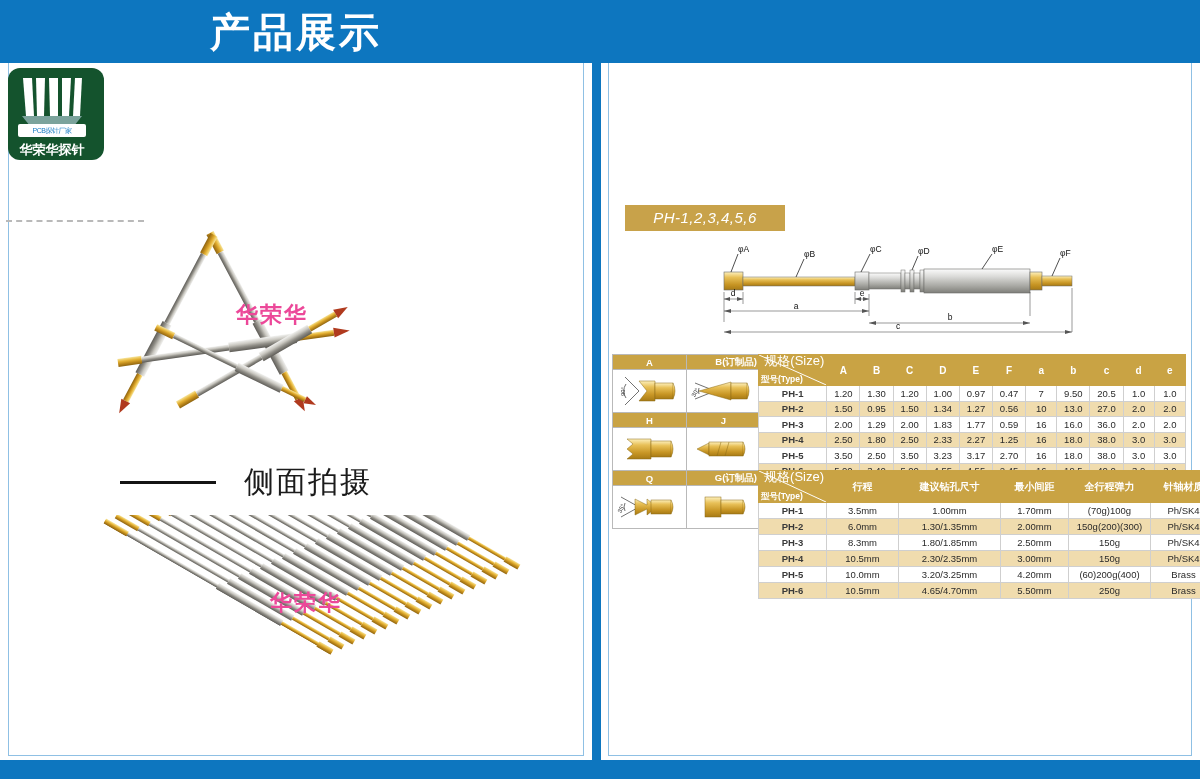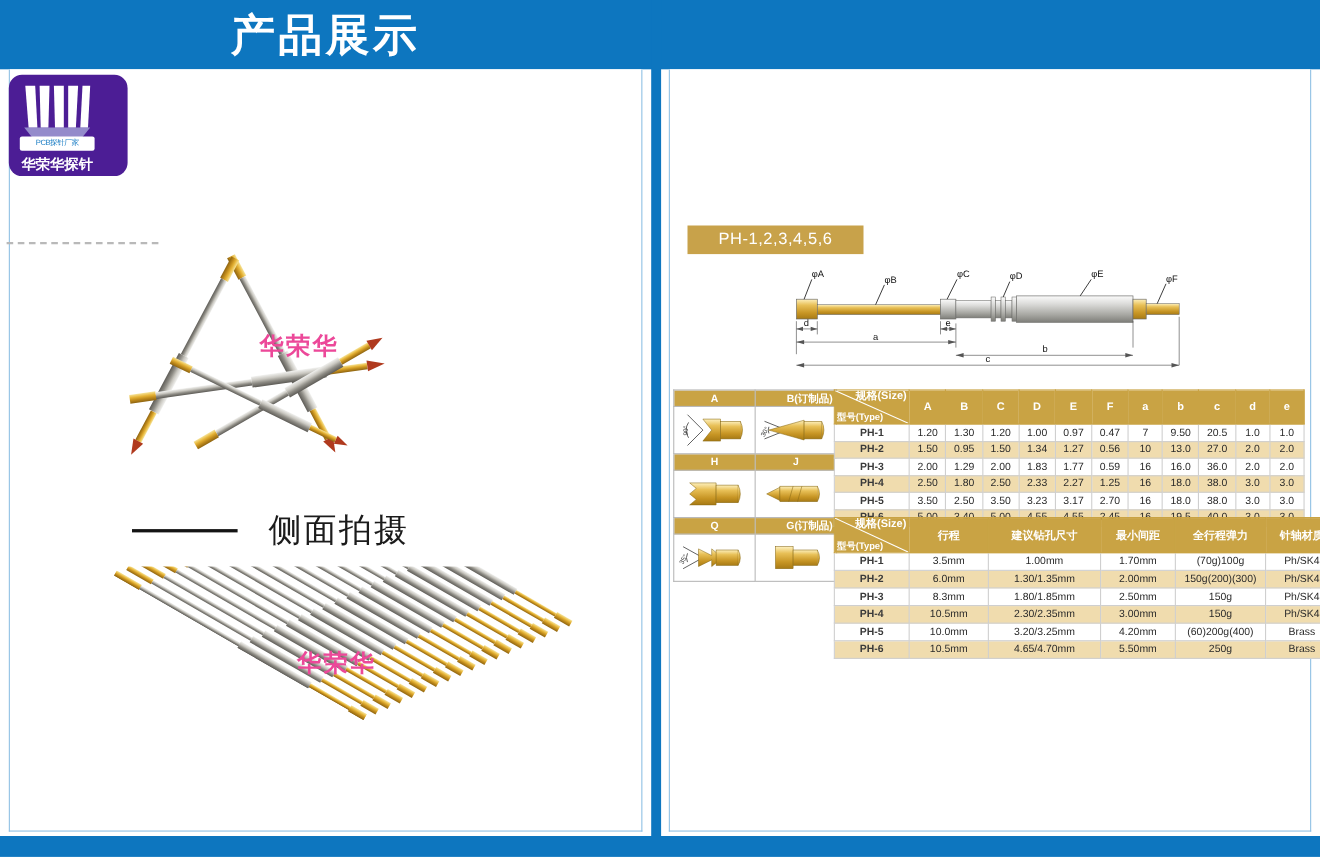--- a/index.html
+++ b/index.html
@@ -38,22 +38,22 @@
   .panel {
     position: absolute; top: 63px; background: #ffffff;
     border: 1px solid #8fc0e4; border-top: none;
   }
   .panel.left  { left: 8px;   width: 576px; height: 693px; }
   .panel.right { left: 608px; width: 584px; height: 693px; }
 
   
   .logo {
     position: absolute; left: 8px; top: 68px;
-    width: 108px; height: 92px;
-    background: #4c1d95; border-radius: 12px;
+    width: 96px; height: 92px;
+    background: #14532d; border-radius: 12px;
     overflow: hidden;
   }
   .logo-crown { position: absolute; left: 12px; top: 8px; width: 64px; height: 52px; }
   .logo-band {
     position: absolute; left: 10px; top: 56px; width: 68px; height: 13px;
     background: #ffffff; border-radius: 2px;
     color: #1a7dc4; font-size: 7px; line-height: 13px; text-align: center;
     letter-spacing: -0.5px; overflow: hidden;
   }
   .logo-name {
@@ -86,21 +86,21 @@
 
   
   .stage { position: absolute; }
   .stage svg { display: block; }
 
   
   .ph-tag {
     position: absolute; left: 625px; top: 205px;
     width: 160px; height: 26px; background: #c8a24a;
     color: #ffffff; font-size: 15px; line-height: 26px;
-    text-align: center; letter-spacing: 0.5px;
+    text-align: center; letter-spacing: 0.5px; font-style: italic;
   }
   .ph-sub {
     position: absolute; left: 812px; top: 208px;
     color: #c8a24a; font-size: 13.5px; font-weight: bold;
     letter-spacing: 0.3px; line-height: 20px;
   }
 
   
   .tech { position: absolute; left: 700px; top: 232px; }
 
@@ -142,21 +142,21 @@
   
   .corner {
     position: relative; padding: 0 !important; overflow: hidden;
     background: #c9a344 !important;
   }
   .corner .slash {
     position: absolute; left: 0; top: 0; width: 100%; height: 100%;
   }
   .corner .c-size {
     position: absolute; right: 2px; top: 0px;
-    font-size: 10px; font-weight: bold; color: #ffffff; line-height: 11px;
+    font-size: 13px; font-weight: normal; color: #ffffff; line-height: 11px;
   }
   .corner .c-type {
     position: absolute; left: 2px; bottom: 0px;
     font-size: 8.5px; font-weight: bold; color: #ffffff; line-height: 11px;
   }
 
   #t1 { left: 758px; top: 354px; width: 428px; }
   #t1 td { height: 15.5px; }
   #t1 .corner { height: 31px; }
   #t2 { left: 758px; top: 470px; width: 428px; }

